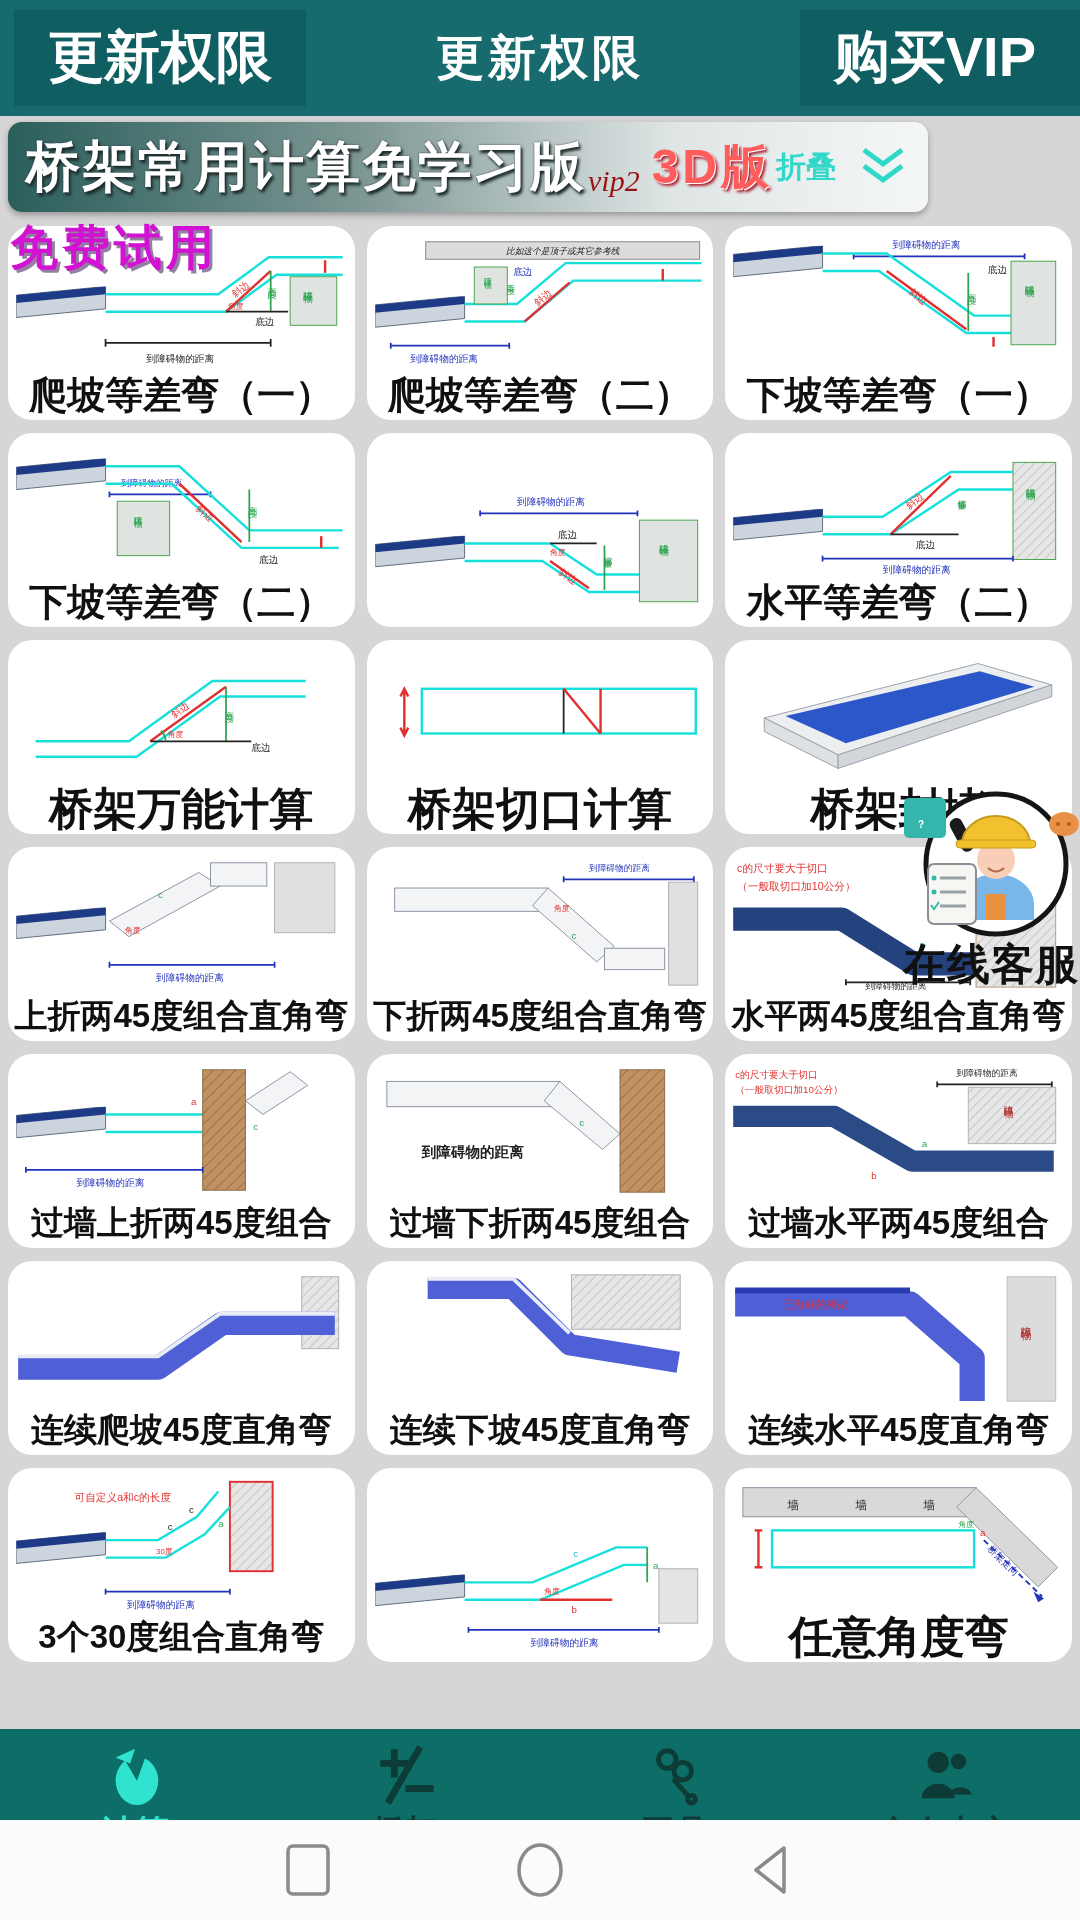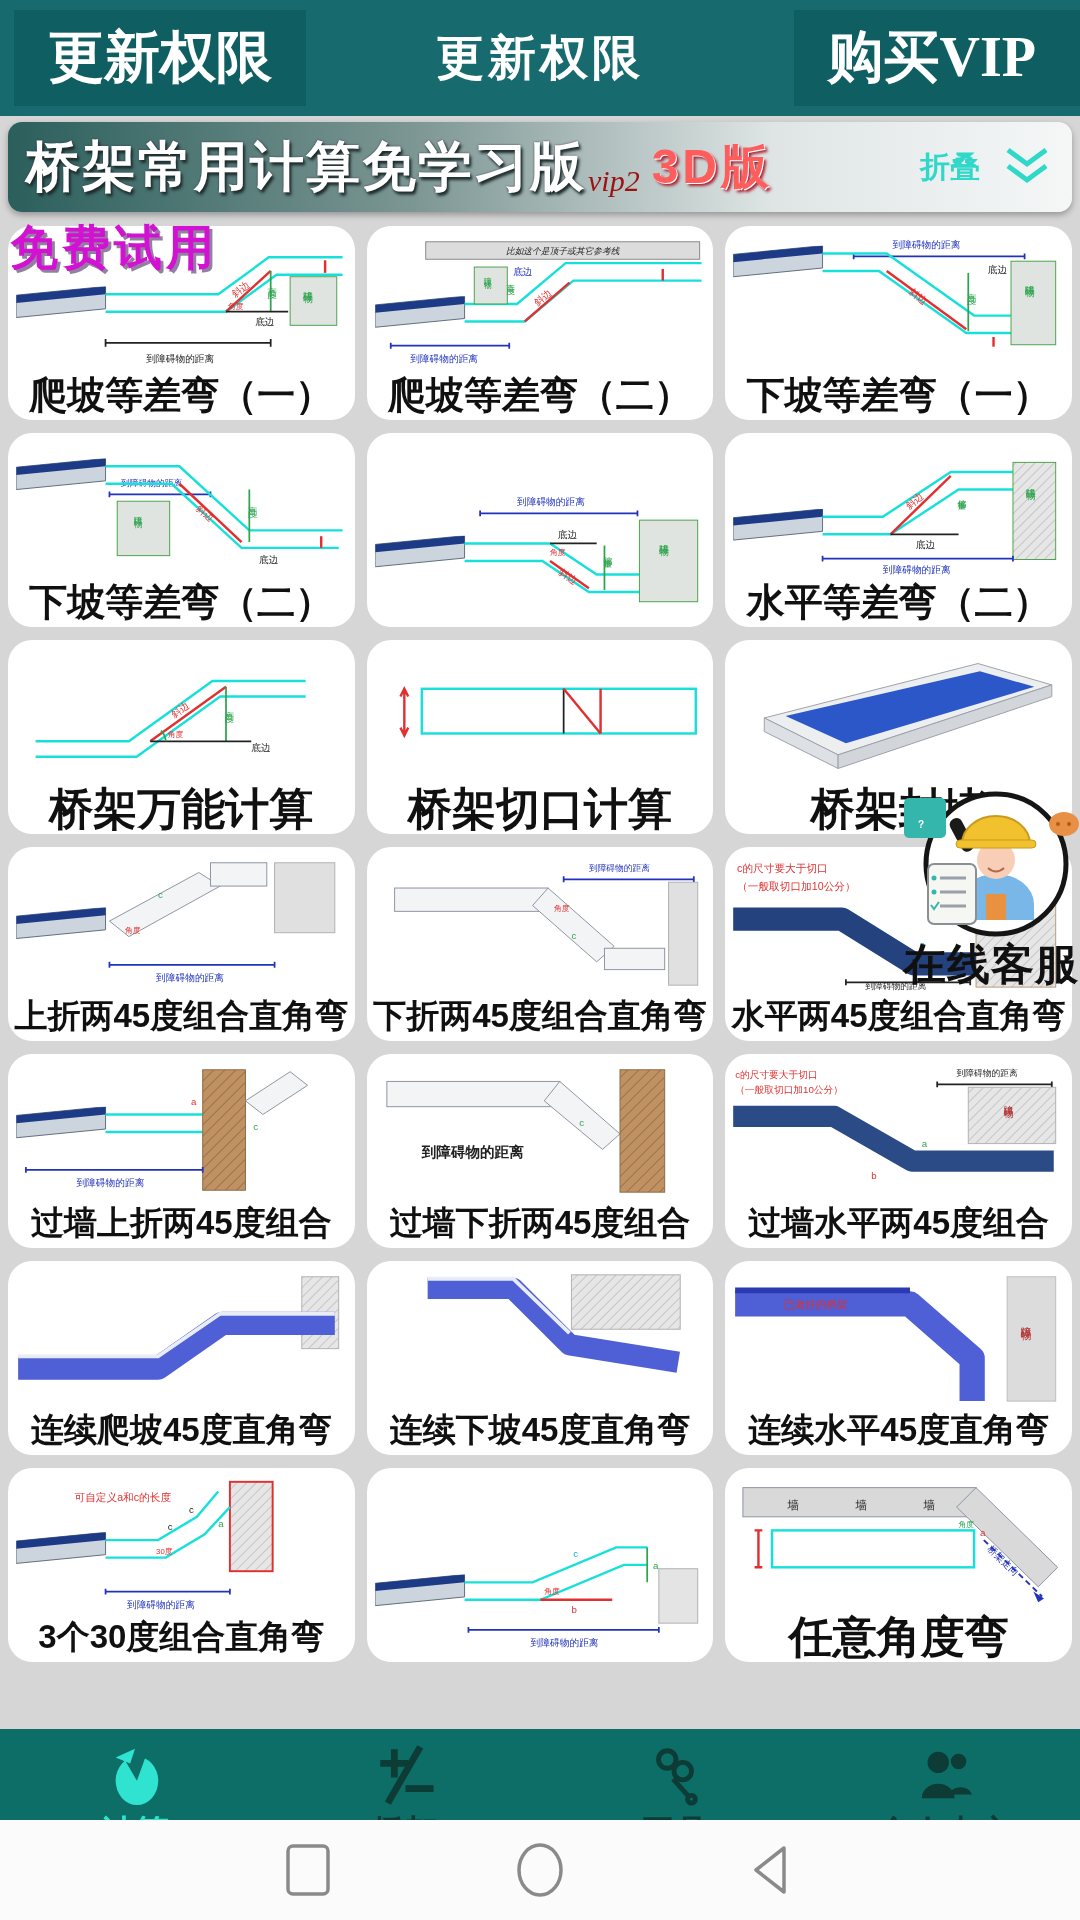--- a/index.html
+++ b/index.html
@@ -3,25 +3,25 @@
 <meta charset="utf-8">
 <style>
   html,body{margin:0;padding:0;}
   body{width:1080px;height:1920px;position:relative;background:#d6d6d6;overflow:hidden;
        font-family:"Liberation Sans","DejaVu Sans",sans-serif;}
   
   .appbar{position:absolute;top:0;left:0;width:1080px;height:116px;background:#176a6d;}
   .appbtn{position:absolute;top:10px;height:96px;background:#0f5e61;color:#fff;font-size:56px;
           font-weight:700;display:flex;align-items:center;padding:0 34px;border:none;}
   .appbtn.left{left:14px;}
-  .appbtn.right{right:0;padding-right:44px;font-family:Liberation Serif, serif;}
+  .appbtn.right{right:0;padding-right:44px;}
   .apptitle{position:absolute;top:0;left:50%;transform:translateX(-50%);height:116px;display:flex;
             align-items:center;color:#fff;font-size:48px;font-weight:700;letter-spacing:4px;}
   
-  .banner{position:absolute;top:122px;left:8px;width:1064px;height:90px;border-radius:14px;
+  .banner{position:absolute;top:122px;left:8px;width:920px;height:90px;border-radius:14px;
           background:linear-gradient(90deg,#2b5f5c 0%,#7c9693 38%,#dfe5e5 72%,#f5f7f7 100%);
           display:flex;align-items:center;padding:0 18px;box-sizing:border-box;
           box-shadow:0 3px 6px rgba(0,0,0,.3);}
   .banner-title{font-family:"Liberation Serif",serif;font-size:54px;font-weight:700;color:#fff;
                 text-shadow:2px 3px 3px #1d2b2b,0 0 2px #334;letter-spacing:2px;white-space:nowrap;}
   .vip{color:#9c1212;font-size:30px;font-weight:400;font-style:italic;align-self:flex-end;
        margin:0 0 14px 2px;font-family:"Liberation Serif",serif;}
   .d3{color:#ff5c5c;font-size:48px;font-weight:800;margin-left:12px;letter-spacing:4px;
       text-shadow:1px 1px 0 #fff,3px 3px 3px #a23;}
   .fold{margin-left:auto;display:flex;align-items:center;gap:20px;color:#2fd8c8;font-size:30px;font-weight:600;}

